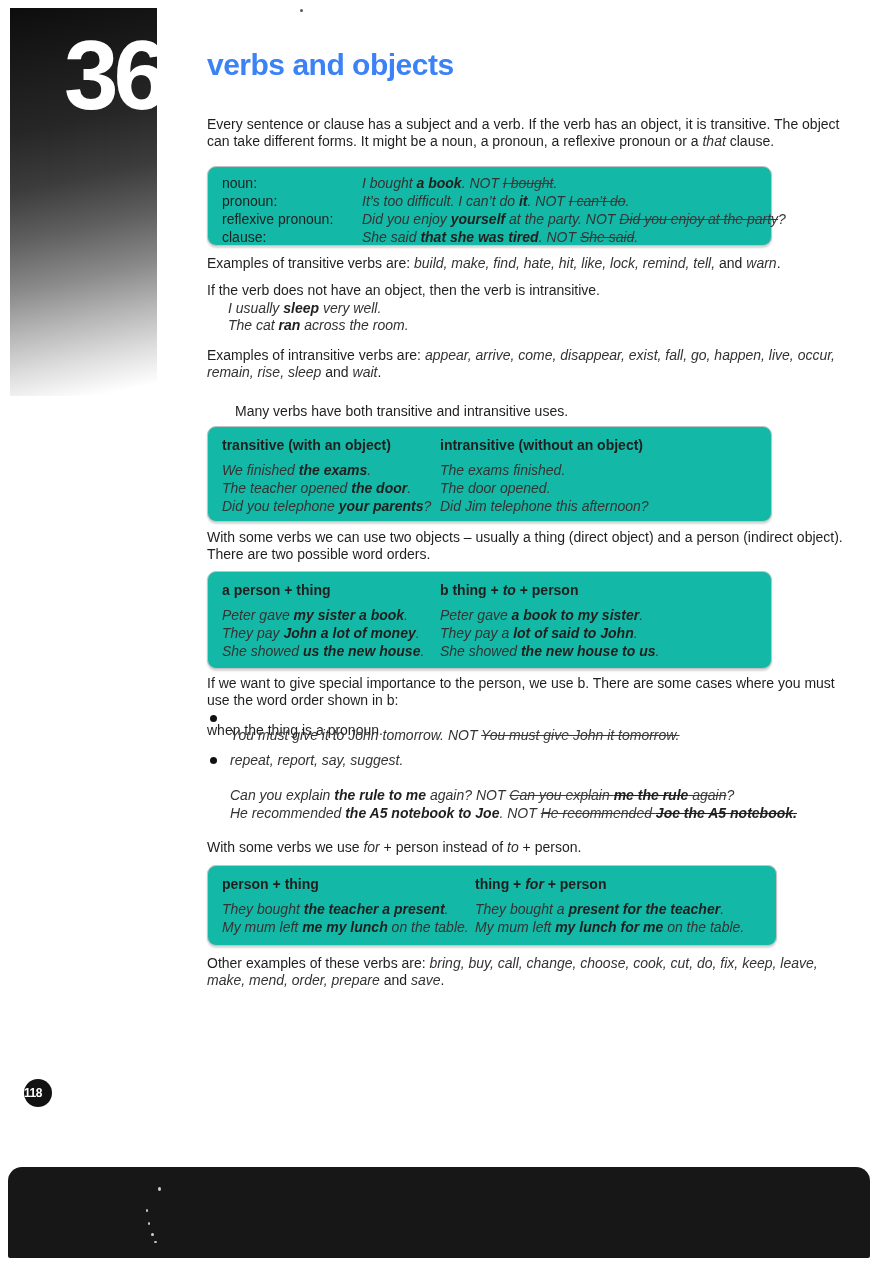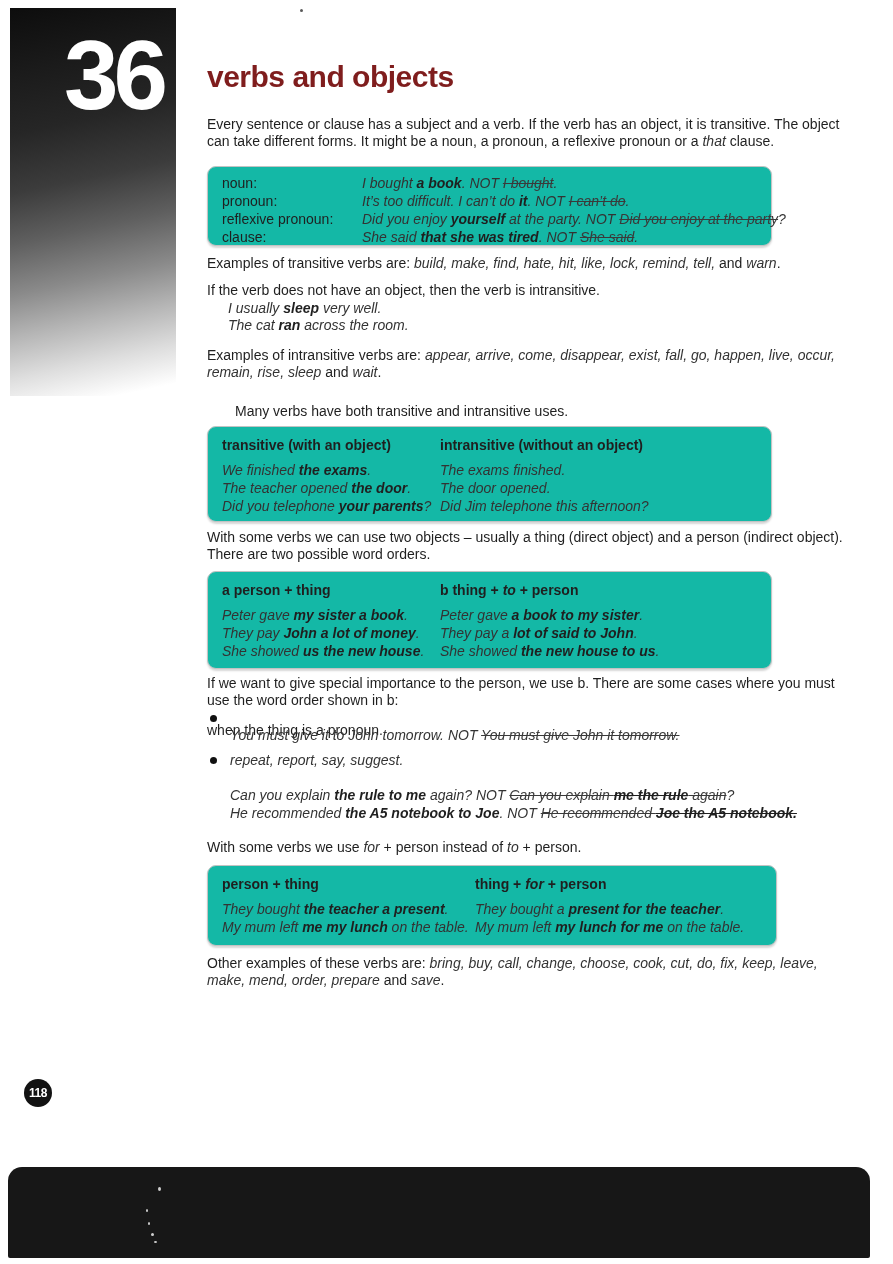--- a/index.html
+++ b/index.html
@@ -14,32 +14,32 @@
   .s-b{font-weight:700;}
   .s-bi{font-weight:700;font-style:italic;}
   .s-st{font-style:italic;text-decoration:line-through;color:#3a3a3a;}
   .s-bst{font-weight:700;font-style:italic;text-decoration:line-through;}
   .rline{white-space:nowrap;line-height:17px;}
   .para{font-size:14px;}
   .para .rline{line-height:17px;}
   .example-block .rline{line-height:17.5px;text-align:center;}
   
   .corner-block{
-    left:10px;top:8px;width:166px;height:388px;
+    left:10px;top:8px;width:147px;height:388px;
     background:
       linear-gradient(168deg,
         #0d0d0d 0%, #1b1b1b 16%, #262626 30%, #3c3c3c 44%,
         #5f5f5f 56%, #8a8a8a 68%, #b5b5b5 78%, #dedede 88%, #ffffff 97%);
   }
   .unit-number{
     position:absolute;left:54px;top:18px;
     font-size:98px;font-weight:700;color:#ffffff;letter-spacing:-5px;line-height:1;
   }
   .page-title{
-    left:207px;top:60px;font-size:30px;font-weight:700;color:#7f1d1d;letter-spacing:-0.5px;
+    left:207px;top:48px;font-size:30px;font-weight:700;color:#3b82f6;letter-spacing:-0.5px;
   }
   
   .box{
     background:#14b8a6;
     border:1.5px solid #c3c3c3;
     border-radius:9px;
     box-shadow:0 2px 2px rgba(0,0,0,0.16);
     font-size:14px;
   }
   .box .rline{line-height:18px;}
@@ -50,21 +50,21 @@
   .cols-2a{grid-template-columns:218px 1fr;}
   .cols-2b{grid-template-columns:253px 1fr;}
   .tcol > .rline{line-height:18px;}
   
   .bullet-row{display:flex;align-items:flex-start;}
   .bullet-dot{width:7px;height:7px;border-radius:50%;background:#111;margin:5px 13px 0 3px;flex:none;}
   
   .page-badge{
     left:24px;top:1079px;width:28px;height:28px;border-radius:50%;
     background:#121212;color:#ffffff;font-size:12px;font-weight:700;
-    display:flex;align-items:center;justify-content:center;letter-spacing:-0.5px;
+    display:flex;align-items:center;justify-content:flex-start;letter-spacing:-0.5px;
   }
   
   .bottom-band{
     left:8px;top:1167px;width:862px;height:91px;background:#171717;
     border-radius:14px 14px 2px 2px;
   }
   .speck{position:absolute;background:#cfcfcf;border-radius:50%;}
   .top-dot{left:300px;top:9px;width:3px;height:3px;background:#5a5a5a;border-radius:50%;}
 </style>
 </head>

